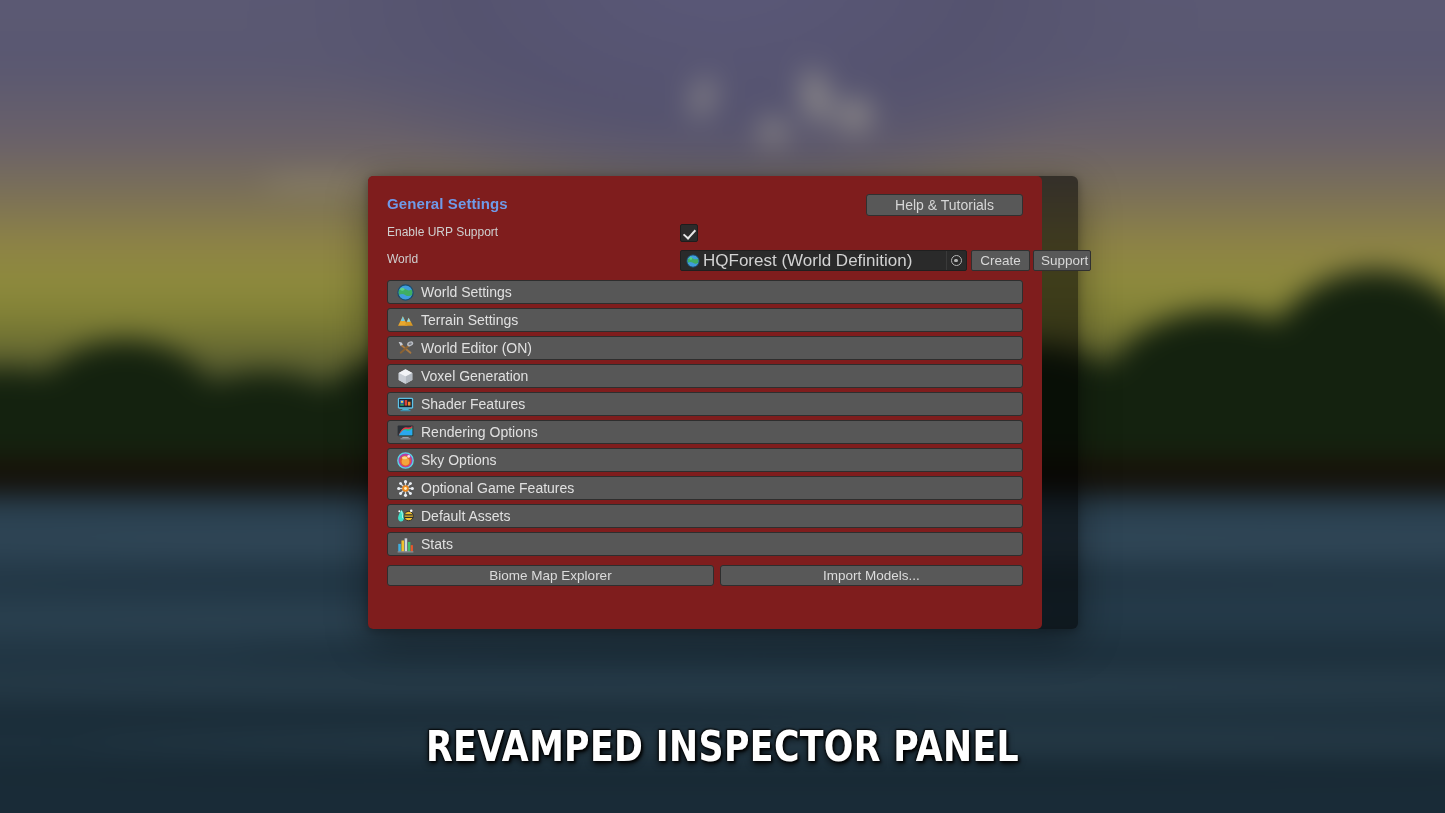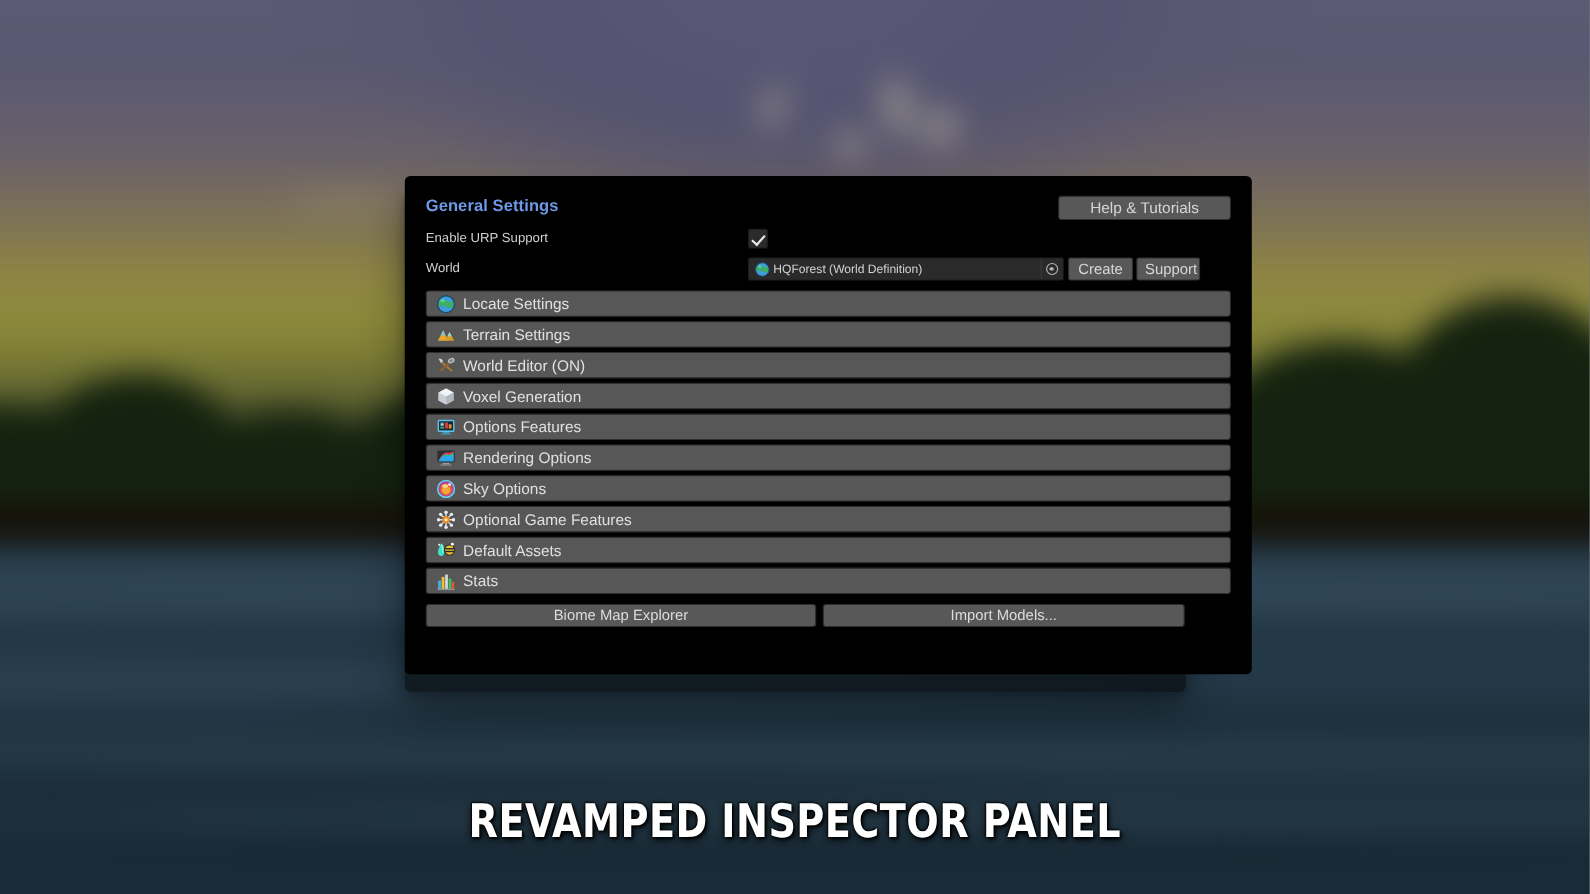--- a/index.html
+++ b/index.html
@@ -105,24 +105,24 @@
     width: 710px; height: 453px;
     border-radius: 6px;
     box-shadow: 0 12px 40px rgba(0,0,0,0.72), 0 2px 10px rgba(0,0,0,0.6);
     background: #000;
     opacity: 0.55;
   }
 
   .inspector {
     position: absolute;
     left: 368px;
-    top: 160px;
-    width: 770px;
+    top: 176px;
+    width: 674px;
     height: 453px;
-    background: #000000;
+    background: #7f1d1d;
     border-radius: 5px;
     padding: 18px 19px 0 19px;
   }
 
   
   .hdr-row {
     position: relative;
     height: 26px;
   }
   .section-title {
@@ -189,21 +189,21 @@
     display: flex;
     align-items: center;
     cursor: pointer;
   }
   .objfield .ofi {
     width: 14px; height: 14px;
     margin: 0 3px 0 5px;
     flex: 0 0 auto;
   }
   .objfield .oftext {
-    font-size: 11px;
+    font-size: 17px;
     color: #d2d2d2;
     white-space: nowrap;
     overflow: hidden;
   }
   .objfield .picker {
     position: absolute;
     right: 1px; top: 0px;
     width: 19px; height: 19px;
     border-left: 1px solid #3a3a3a;
     display: flex; align-items: center; justify-content: center;
@@ -385,21 +385,21 @@
 
     <div class="rows">
 
       <div class="big-row">
         <svg class="ricon" viewBox="0 0 16 16">
           <circle cx="8" cy="8" r="7.2" fill="#3f9ddd"></circle>
           <path d="M1.5 6 Q5 3 8 5 Q11 7 14.5 5 L14.5 10 Q11 12.5 8 10.5 Q5 8.2 1.5 10.5 Z" fill="#3fae62"></path>
           <ellipse cx="5" cy="5" rx="2" ry="1.4" fill="#5ad18d"></ellipse>
           <circle cx="8" cy="8" r="7.2" fill="none" stroke="#1b4a68" stroke-width="1.1"></circle>
         </svg>
-        <span class="rlabel">Locate Settings</span>
+        <span class="rlabel">World Settings</span>
       </div>
 
       <div class="big-row">
         <svg class="ricon" viewBox="0 0 16 16">
           <path d="M1 13 L5.5 4 L10 13 Z" fill="#e8a72e"></path>
           <path d="M3.6 8.4 L5.5 4 L7.4 8.4 Z" fill="#6fc8e8"></path>
           <path d="M7 13 L11 5.5 L15 13 Z" fill="#d99a24"></path>
           <path d="M9.3 9.2 L11 5.5 L12.7 9.2 Z" fill="#8ed8f0"></path>
         </svg>
         <span class="rlabel">Terrain Settings</span>
@@ -431,21 +431,21 @@
           <rect x="0.8" y="1.6" width="14.4" height="10.4" rx="1.4" fill="#5cc3e8"></rect>
           <rect x="2" y="2.8" width="12" height="7.8" fill="#1b2530"></rect>
           <rect x="3" y="3.8" width="3.4" height="3.4" fill="#3f7fd8"></rect>
           <circle cx="4.7" cy="5.5" r="1" fill="#ffd24a"></circle>
           <rect x="7.2" y="3.8" width="2.4" height="5.2" fill="#d8443a"></rect>
           <rect x="10.3" y="5.4" width="2.4" height="3.6" fill="#ef8a2b"></rect>
           <rect x="3" y="7.8" width="3.4" height="1.2" fill="#38c07a"></rect>
           <rect x="5" y="12.2" width="6" height="1.2" fill="#48b3d6"></rect>
           <rect x="3.2" y="13.2" width="9.6" height="1.2" rx="0.5" fill="#3b8fad"></rect>
         </svg>
-        <span class="rlabel">Options Features</span>
+        <span class="rlabel">Shader Features</span>
       </div>
 
       <div class="big-row">
         <svg class="ricon" viewBox="0 0 16 16">
           <rect x="0.6" y="1.4" width="14.8" height="10.2" rx="1" fill="#2a2f36"></rect>
           <path d="M1.6 10.6 Q5 3 9 4.4 Q12 5.6 14.4 2.6 L14.4 10.6 Z" fill="#1fc48a"></path>
           <path d="M1.6 10.6 Q5 4.6 9 6 Q12 7 14.4 4.4 L14.4 10.6 Z" fill="#2aa8ef"></path>
           <path d="M1.6 10.6 Q5 2.2 9.4 3.2 Q12.6 4 14.4 1.6 L14.4 3.4 Q12.4 5.6 9.2 4.8 Q5.2 3.9 1.6 11 Z" fill="#e03f4f"></path>
           <rect x="5" y="12.2" width="6" height="1.2" fill="#9aa1aa"></rect>
           <rect x="3.2" y="13.2" width="9.6" height="1.3" rx="0.5" fill="#7d848d"></rect>

